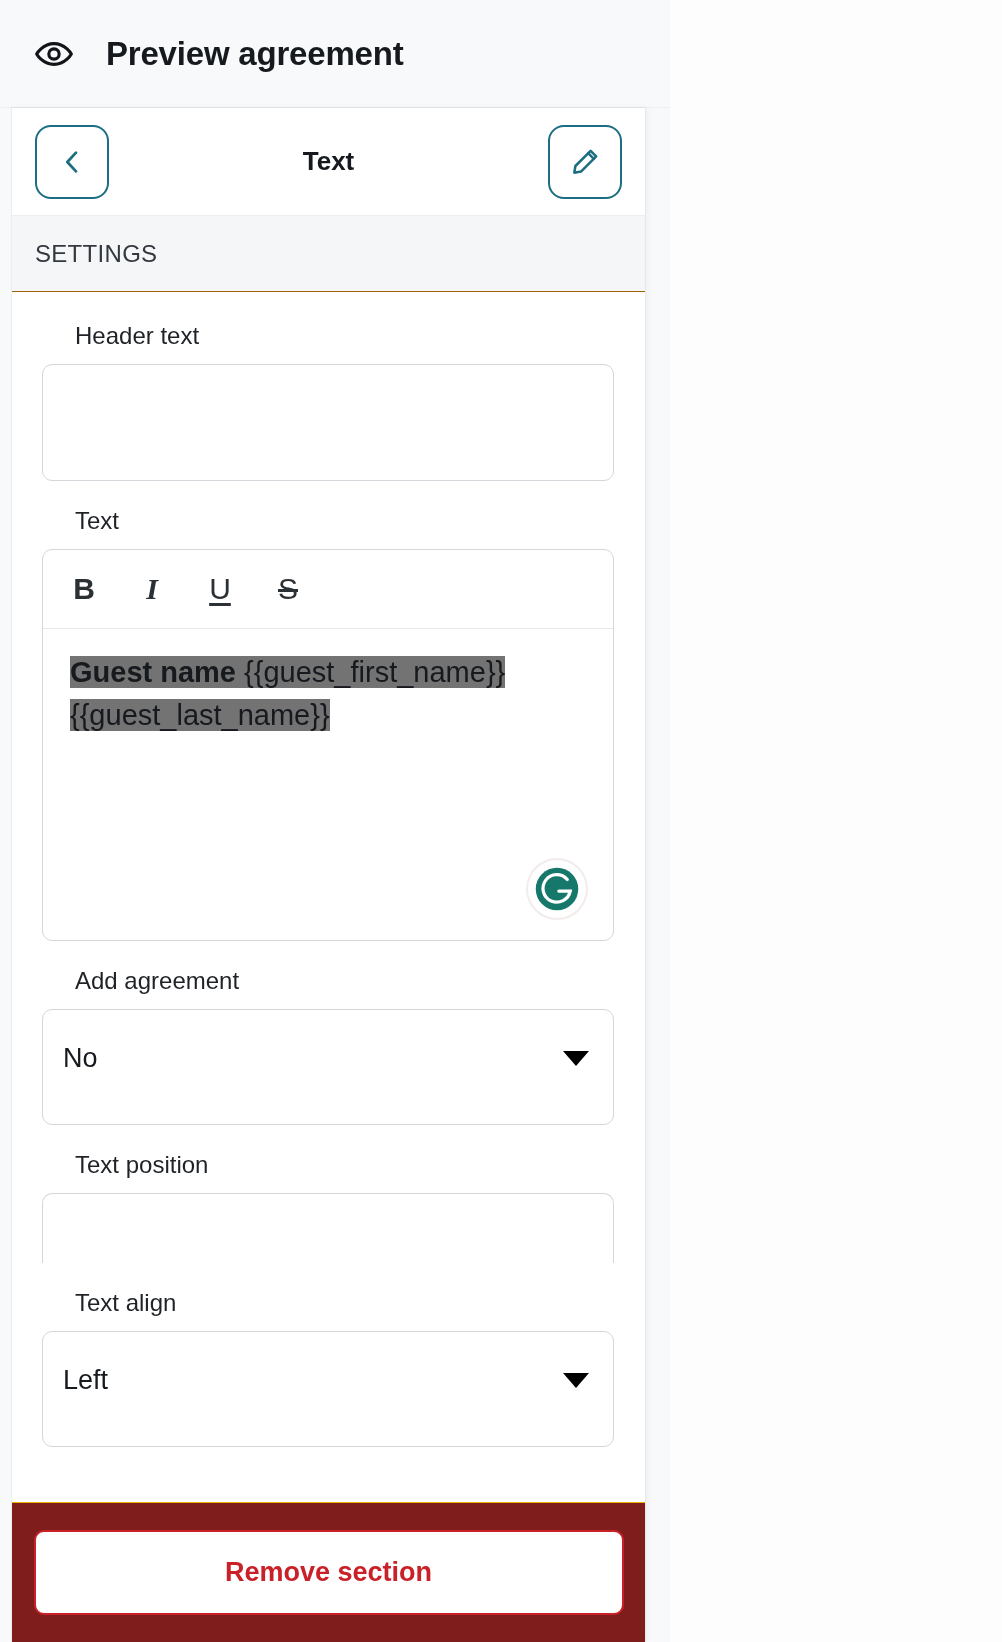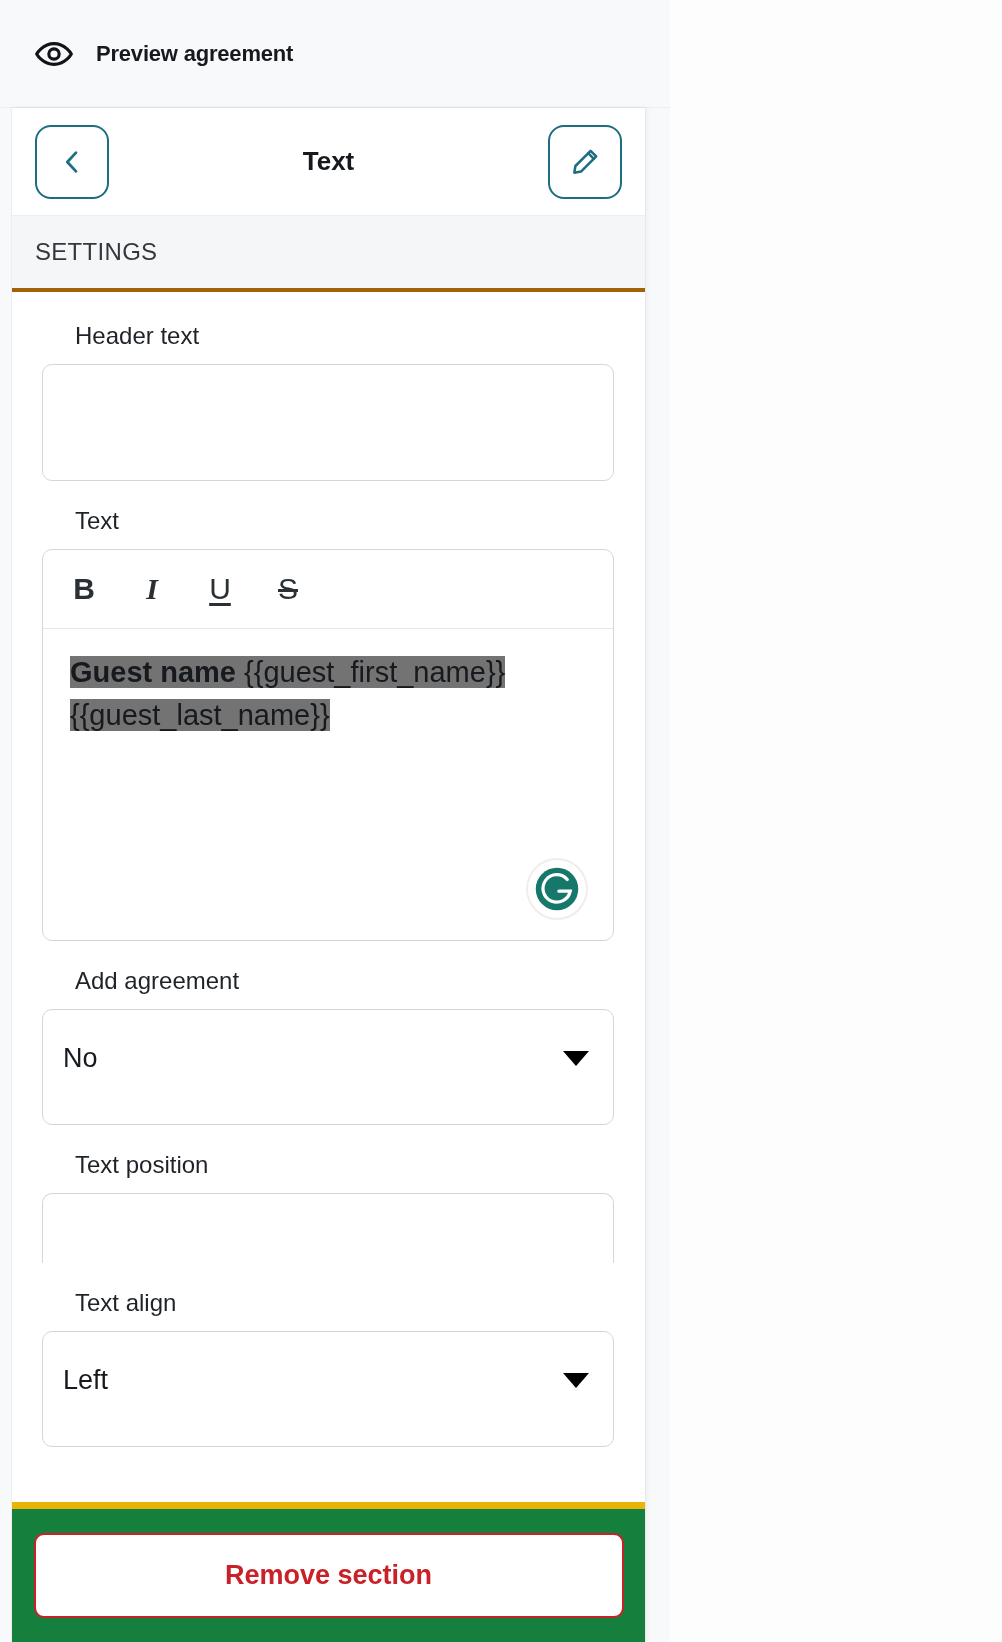--- a/index.html
+++ b/index.html
@@ -32,24 +32,24 @@
   .preview-bar {
     height: 108px;
     display: flex;
     align-items: center;
     padding-left: 32px;
     background: #f8f9fa;
     border-bottom: 1px solid #eceef0;
   }
   .eye-icon { width: 44px; height: 44px; display: flex; align-items: center; justify-content: center; }
   .preview-title {
-    font-size: 22px;
+    font-size: 33px;
     font-weight: 600;
     color: #16191d;
-    margin-left: 20px;
+    margin-left: 30px;
     letter-spacing: -0.2px;
   }
 
   
   .panel {
     position: absolute;
     left: 12px;
     top: 108px;
     width: 633px;
     height: 1534px;
@@ -86,21 +86,21 @@
     font-size: 26px;
     font-weight: 700;
     color: #16191d;
     pointer-events: none;
   }
 
   .section-band {
     height: 76px;
     flex: 0 0 76px;
     background: #f5f6f7;
-    border-bottom: 4px solid #a16207;
+    border-bottom: 1px solid #a16207;
     display: flex;
     align-items: center;
     padding-left: 23px;
     font-size: 24px;
     color: #33383f;
     letter-spacing: 0.3px;
   }
 
   .panel-body {
     flex: 1 1 auto;
@@ -211,25 +211,25 @@
     height: 70px;
     border: 1px solid #d3d6da;
     border-bottom: none;
     border-radius: 10px 10px 0 0;
     background: #fff;
   }
 
   
   .panel-footer {
     flex: 0 0 140px;
-    border-top: 7px solid #eab308;
+    border-top: 1px solid #eab308;
     display: flex;
     align-items: center;
     justify-content: center;
-    background: #15803d;
+    background: #7f1d1d;
   }
   .remove-btn {
     width: 590px;
     height: 85px;
     border: 2px solid #c92127;
     border-radius: 10px;
     background: #fff;
     color: #c92127;
     font-size: 27px;
     font-weight: 700;

